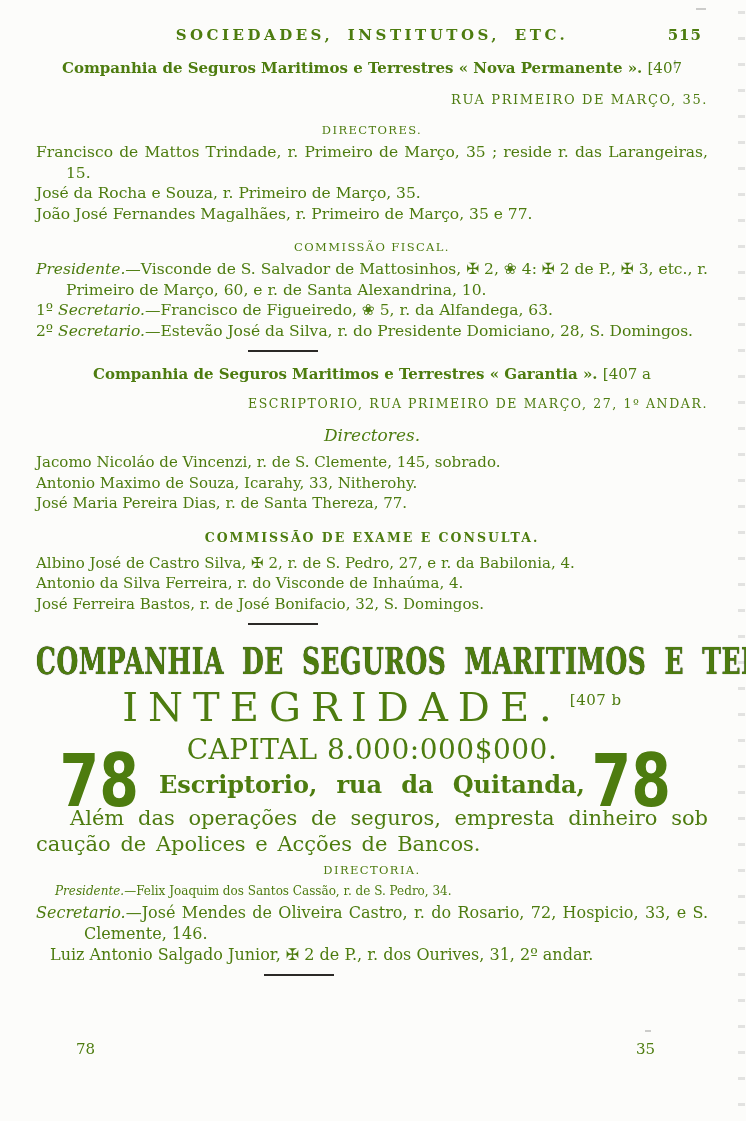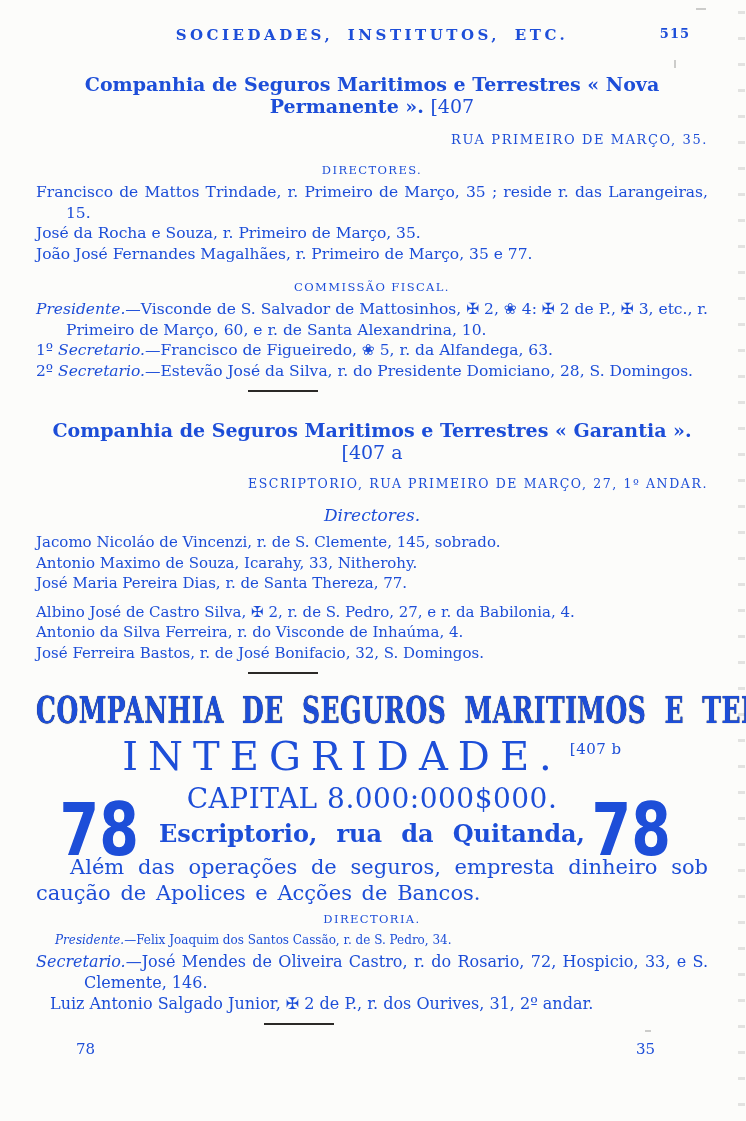--- a/index.html
+++ b/index.html
@@ -3,42 +3,42 @@
 <meta charset="utf-8">
 <style>
   html,body{margin:0;padding:0;}
   body{
     width:746px;height:1121px;
     background:#e9e9e7;
     font-family:"DejaVu Serif","Liberation Serif",serif;
   }
   .page{
     position:relative;width:746px;height:1121px;overflow:hidden;
-    background:#fcfcfa;color:#1d4ed8;
+    background:#fcfcfa;color:#4d7c0f;
   }
   
   .artifact-strip{
     position:absolute;right:1px;top:0;bottom:0;width:7px;
     background:repeating-linear-gradient(to bottom,
       transparent 0 11px, rgba(70,70,70,.14) 11px 14px, transparent 14px 26px);
     pointer-events:none;
   }
   .speck{position:absolute;background:rgba(60,60,60,.25);}
 
   .content{position:absolute;left:36px;top:26px;width:672px;}
 
   
   .pg-head{position:relative;height:20px;}
   .pg-title{
     display:block;text-align:center;font-weight:bold;
     font-size:15px;letter-spacing:3.5px;word-spacing:6px;
   }
-  .pg-num{position:absolute;right:18px;top:0;font-weight:bold;font-size:13px;letter-spacing:1px;}
+  .pg-num{position:absolute;right:6px;top:0;font-weight:bold;font-size:15px;letter-spacing:1px;}
 
-  .co-title{ text-align:center;font-weight:bold;font-size:19px;margin-top:27px; }
+  .co-title{ text-align:center;font-weight:bold;font-size:15px;margin-top:13px; }
   .co-title .ref{font-weight:normal;}
 
   .address{
     text-align:right;font-size:13px;letter-spacing:1.6px;
     margin-top:15px;
   }
   .subhead{
     text-align:center;font-size:11.5px;letter-spacing:1.4px;margin-top:16px;
   }
   .subhead.bold{font-weight:bold;font-size:12.5px;letter-spacing:2px;}
@@ -140,20 +140,21 @@
       <span>Companhia de Seguros Maritimos e Terrestres « Garantia ».</span>
       <span class="ref">[407 a</span>
     </div>
     <div class="address" style="font-size:12.5px;margin-top:13px;">ESCRIPTORIO, RUA PRIMEIRO DE MARÇO, 27, 1º ANDAR.</div>
     <div class="subhead-italic">Directores.</div>
     <div class="entries" style="margin-top:7px;">
       <p class="entry" style="font-size:15px;">Jacomo Nicoláo de Vincenzi, r. de S. Clemente, 145, sobrado.</p>
       <p class="entry" style="font-size:15px;">Antonio Maximo de Souza, Icarahy, 33, Nitherohy.</p>
       <p class="entry" style="font-size:15px;">José Maria Pereira Dias, r. de Santa Thereza, 77.</p>
     </div>
+    <div class="subhead bold">COMMISSÃO DE EXAME E CONSULTA.</div>
     <div class="entries" style="margin-top:8px;">
       <p class="entry" style="font-size:15px;">Albino José de Castro Silva, ✠ 2, r. de S. Pedro, 27, e r. da Babilonia, 4.</p>
       <p class="entry" style="font-size:15px;">Antonio da Silva Ferreira, r. do Visconde de Inhaúma, 4.</p>
       <p class="entry" style="font-size:15px;">José Ferreira Bastos, r. de José Bonifacio, 32, S. Domingos.</p>
     </div>
 
     <div class="rule"></div>
 
     <div class="ad">
       <div class="ad-title1">COMPANHIA DE SEGUROS MARITIMOS E TERRESTRES</div>

